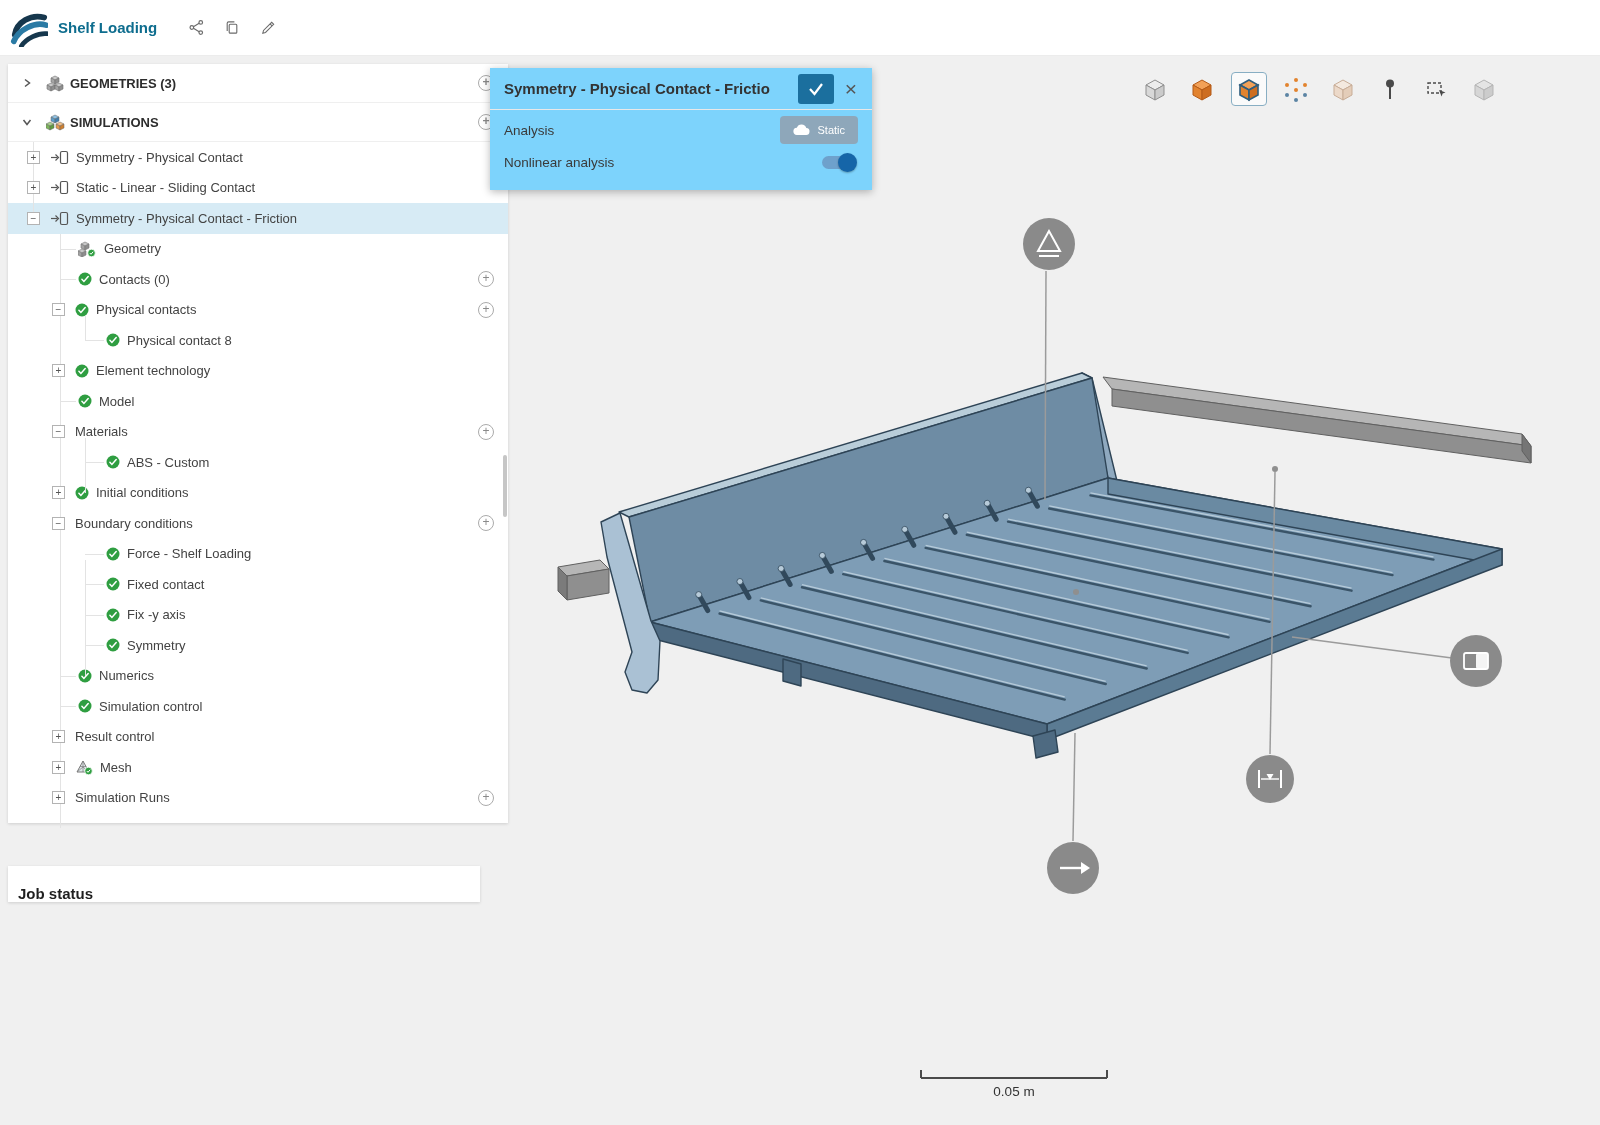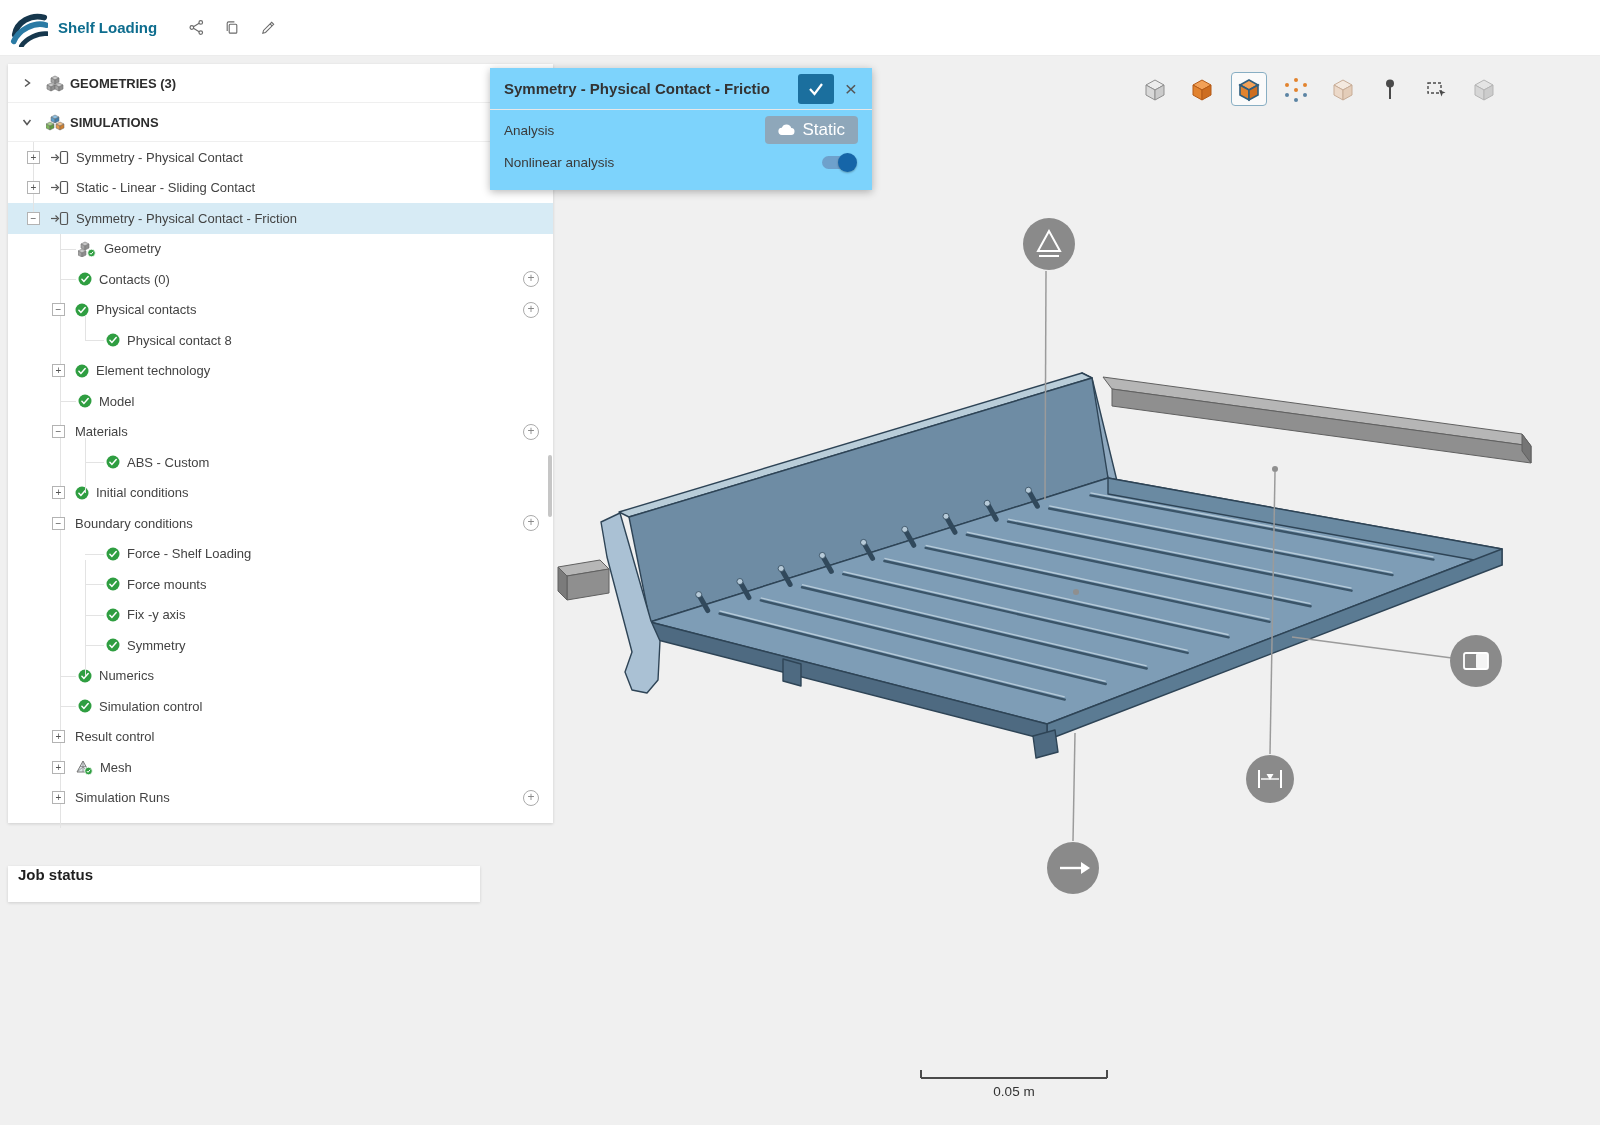--- a/index.html
+++ b/index.html
@@ -7,52 +7,52 @@
   body{position:relative;background:#f0f0f0;font-family:"Liberation Sans","DejaVu Sans",sans-serif;overflow:hidden}
 
   
   .header{position:absolute;top:0;left:0;width:1600px;height:56px;background:#fff;display:flex;align-items:center;z-index:6;border-bottom:1px solid #ececec}
   .logo{margin-left:10px;width:38px;height:38px;display:flex}
   .app-title{margin-left:10px;font-size:15px;font-weight:bold;color:var(--brand,#0e6d8e)}
   .header-icons{display:flex;gap:14px;margin-left:28px;align-items:center}
   .hicon{width:22px;height:22px;display:flex;align-items:center;justify-content:center;cursor:pointer}
 
   
-  .sidebar{position:absolute;left:8px;top:64px;width:545px;background:#fff;z-index:3;box-shadow:0 1px 3px rgba(0,0,0,.14);padding-bottom:10px}
+  .sidebar{position:absolute;left:8px;top:64px;width:500px;background:#fff;z-index:3;box-shadow:0 1px 3px rgba(0,0,0,.14);padding-bottom:10px}
   .tree-header{position:relative;height:39px;display:flex;align-items:center;border-bottom:1px solid #efefef;font-size:13px;font-weight:bold;color:#2d2d2d}
   .tree-header .chev{position:absolute;left:14px;display:flex}
   .tree-header .hdr-icon{position:absolute;left:38px;display:flex}
   .tree-header .hdr-label{margin-left:62px}
   .tree-row{position:relative;height:30.5px;display:flex;align-items:center;font-size:13px;color:#434343;cursor:pointer}
   .tree-row.selected{background:var(--selected-row,#d7ebf5)}
   .expander{width:13px;height:13px;border:1px solid #b3b3b3;background:#fff;color:#555;font-size:10px;line-height:11px;text-align:center;flex:none;margin-right:10px;z-index:1}
   .lvl1{padding-left:19px}
   .lvl2{padding-left:44px}
   .lvl2.noexp{padding-left:70px}
   .lvl3{padding-left:98px}
   .tree-icon{flex:none;margin-right:7px;display:flex;align-items:center}
   .tree-label{white-space:nowrap}
   .add-btn{position:absolute;right:14px;width:16px;height:16px;border:1px solid #ababab;border-radius:50%;color:#8a8a8a;font-size:12px;line-height:13px;text-align:center;background:#fff;cursor:pointer}
   .lvl2.noexp::before{content:'';position:absolute;left:52px;top:15px;width:16px;height:1px;background:#e3e3e3}
   .lvl3::before{content:'';position:absolute;left:77px;top:15px;width:19px;height:1px;background:#e3e3e3}
   .vline{position:absolute;width:1px;background:#e3e3e3;z-index:0}
   .scroll-nub{position:absolute;right:1px;top:391px;width:4px;height:62px;background:#c6c6c6;border-radius:2px}
 
-  .job-status{position:absolute;left:8px;top:866px;width:472px;height:36px;background:#fff;display:flex;align-items:flex-start;padding-left:10px;font-size:15px;font-weight:bold;color:#1f1f1f;z-index:3;box-shadow:0 1px 3px rgba(0,0,0,.14)}
+  .job-status{position:absolute;left:8px;top:866px;width:472px;height:36px;background:#fff;display:flex;align-items:flex-end;padding-left:10px;font-size:15px;font-weight:bold;color:#1f1f1f;z-index:3;box-shadow:0 1px 3px rgba(0,0,0,.14)}
 
   
   .settings-panel{position:absolute;left:490px;top:68px;width:382px;background:#7dd3fc;z-index:5;box-shadow:0 2px 8px rgba(0,0,0,.28)}
   .sp-header{height:42px;display:flex;align-items:center;padding:0 8px 0 14px;border-bottom:1px solid #e8e8e8}
   .sp-title{flex:1;font-size:15px;font-weight:bold;color:#333;white-space:nowrap;overflow:hidden}
   .sp-apply{width:36px;height:30px;background:var(--accent,#1b6f9e);border-radius:3px;display:flex;align-items:center;justify-content:center;flex:none;margin-left:6px;cursor:pointer}
   .sp-close{width:26px;height:26px;display:flex;align-items:center;justify-content:center;color:#555;font-size:21px;flex:none;margin-left:4px;cursor:pointer}
   .sp-row{height:40px;display:flex;align-items:center;justify-content:space-between;padding:0 14px}
   .sp-row:last-child{padding-bottom:16px}
   .sp-label{font-size:13.5px;color:#3a3a3a}
-  .chip{height:28px;background:var(--static-chip,#8ea7ba);border-radius:4px;color:#fff;font-size:17px;display:flex;align-items:center;gap:7px;padding:0 13px;cursor:pointer}
+  .chip{height:28px;background:var(--static-chip,#8ea7ba);border-radius:4px;color:#fff;font-size:11px;display:flex;align-items:center;gap:7px;padding:0 13px;cursor:pointer}
   .toggle{position:relative;width:32px;height:13px;border-radius:7px;background:#6ea1cc;margin-right:4px;cursor:pointer}
   .toggle .knob{position:absolute;left:-3px;top:-3px;width:19px;height:19px;border-radius:50%;background:var(--toggle-blue,#1565a8);box-shadow:0 1px 2px rgba(0,0,0,.3)}
   .toggle.on .knob{left:auto;right:-3px}
 
   
   .view-toolbar{position:absolute;left:1137px;top:72px;display:flex;gap:11px;z-index:4}
   .vt-btn{width:36px;height:34px;display:flex;align-items:center;justify-content:center;border-radius:4px;border:1px solid transparent;cursor:pointer}
   .vt-btn.selected{border-color:#88aec3;background:rgba(255,255,255,.65)}
 
   
@@ -386,21 +386,21 @@
         </span>
         <span class="tree-label">Force - Shelf Loading</span>
       </div>
       <div class="tree-row lvl3 noexp">
         <span class="tree-icon">
           <svg width="14" height="14" viewBox="0 0 14 14">
             <circle cx="7" cy="7" r="6.5" fill="#2f9e41"></circle>
             <path d="M3.9 7.3l2 2.1 4.3-4.9" stroke="#fff" stroke-width="1.5" fill="none" stroke-linecap="round"></path>
           </svg>
         </span>
-        <span class="tree-label">Force mounts</span>
+        <span class="tree-label">Fixed contact</span>
       </div>
       <div class="tree-row lvl3 noexp">
         <span class="tree-icon">
           <svg width="14" height="14" viewBox="0 0 14 14">
             <circle cx="7" cy="7" r="6.5" fill="#2f9e41"></circle>
             <path d="M3.9 7.3l2 2.1 4.3-4.9" stroke="#fff" stroke-width="1.5" fill="none" stroke-linecap="round"></path>
           </svg>
         </span>
         <span class="tree-label">Fix -y axis</span>
       </div>

